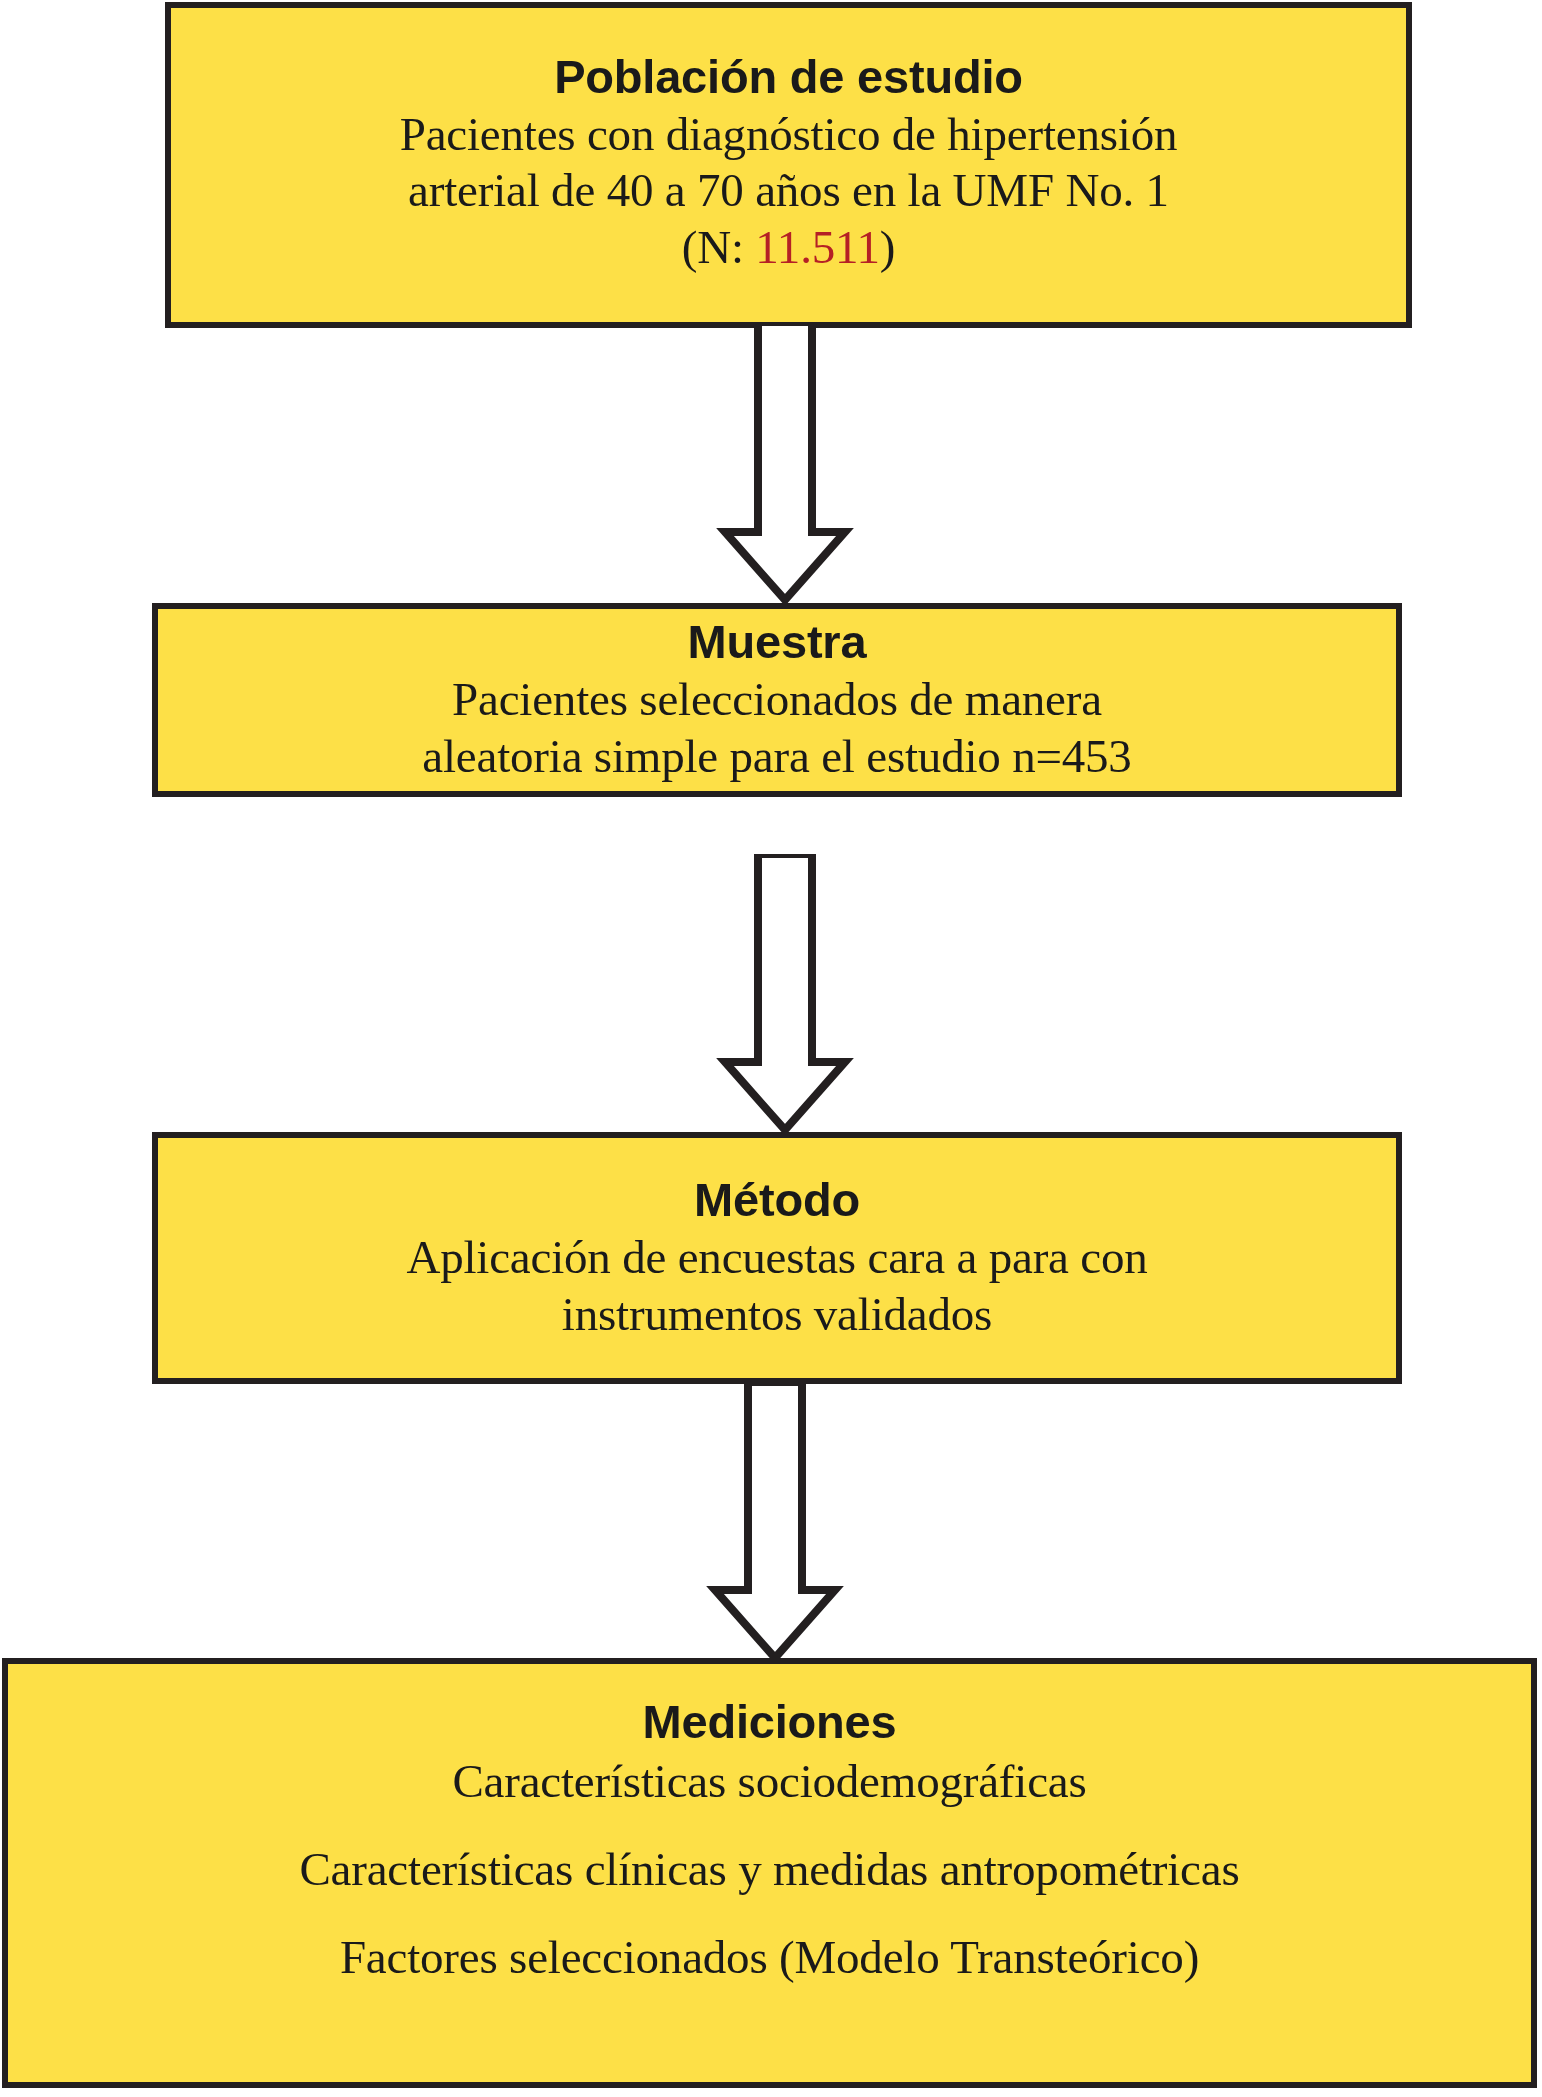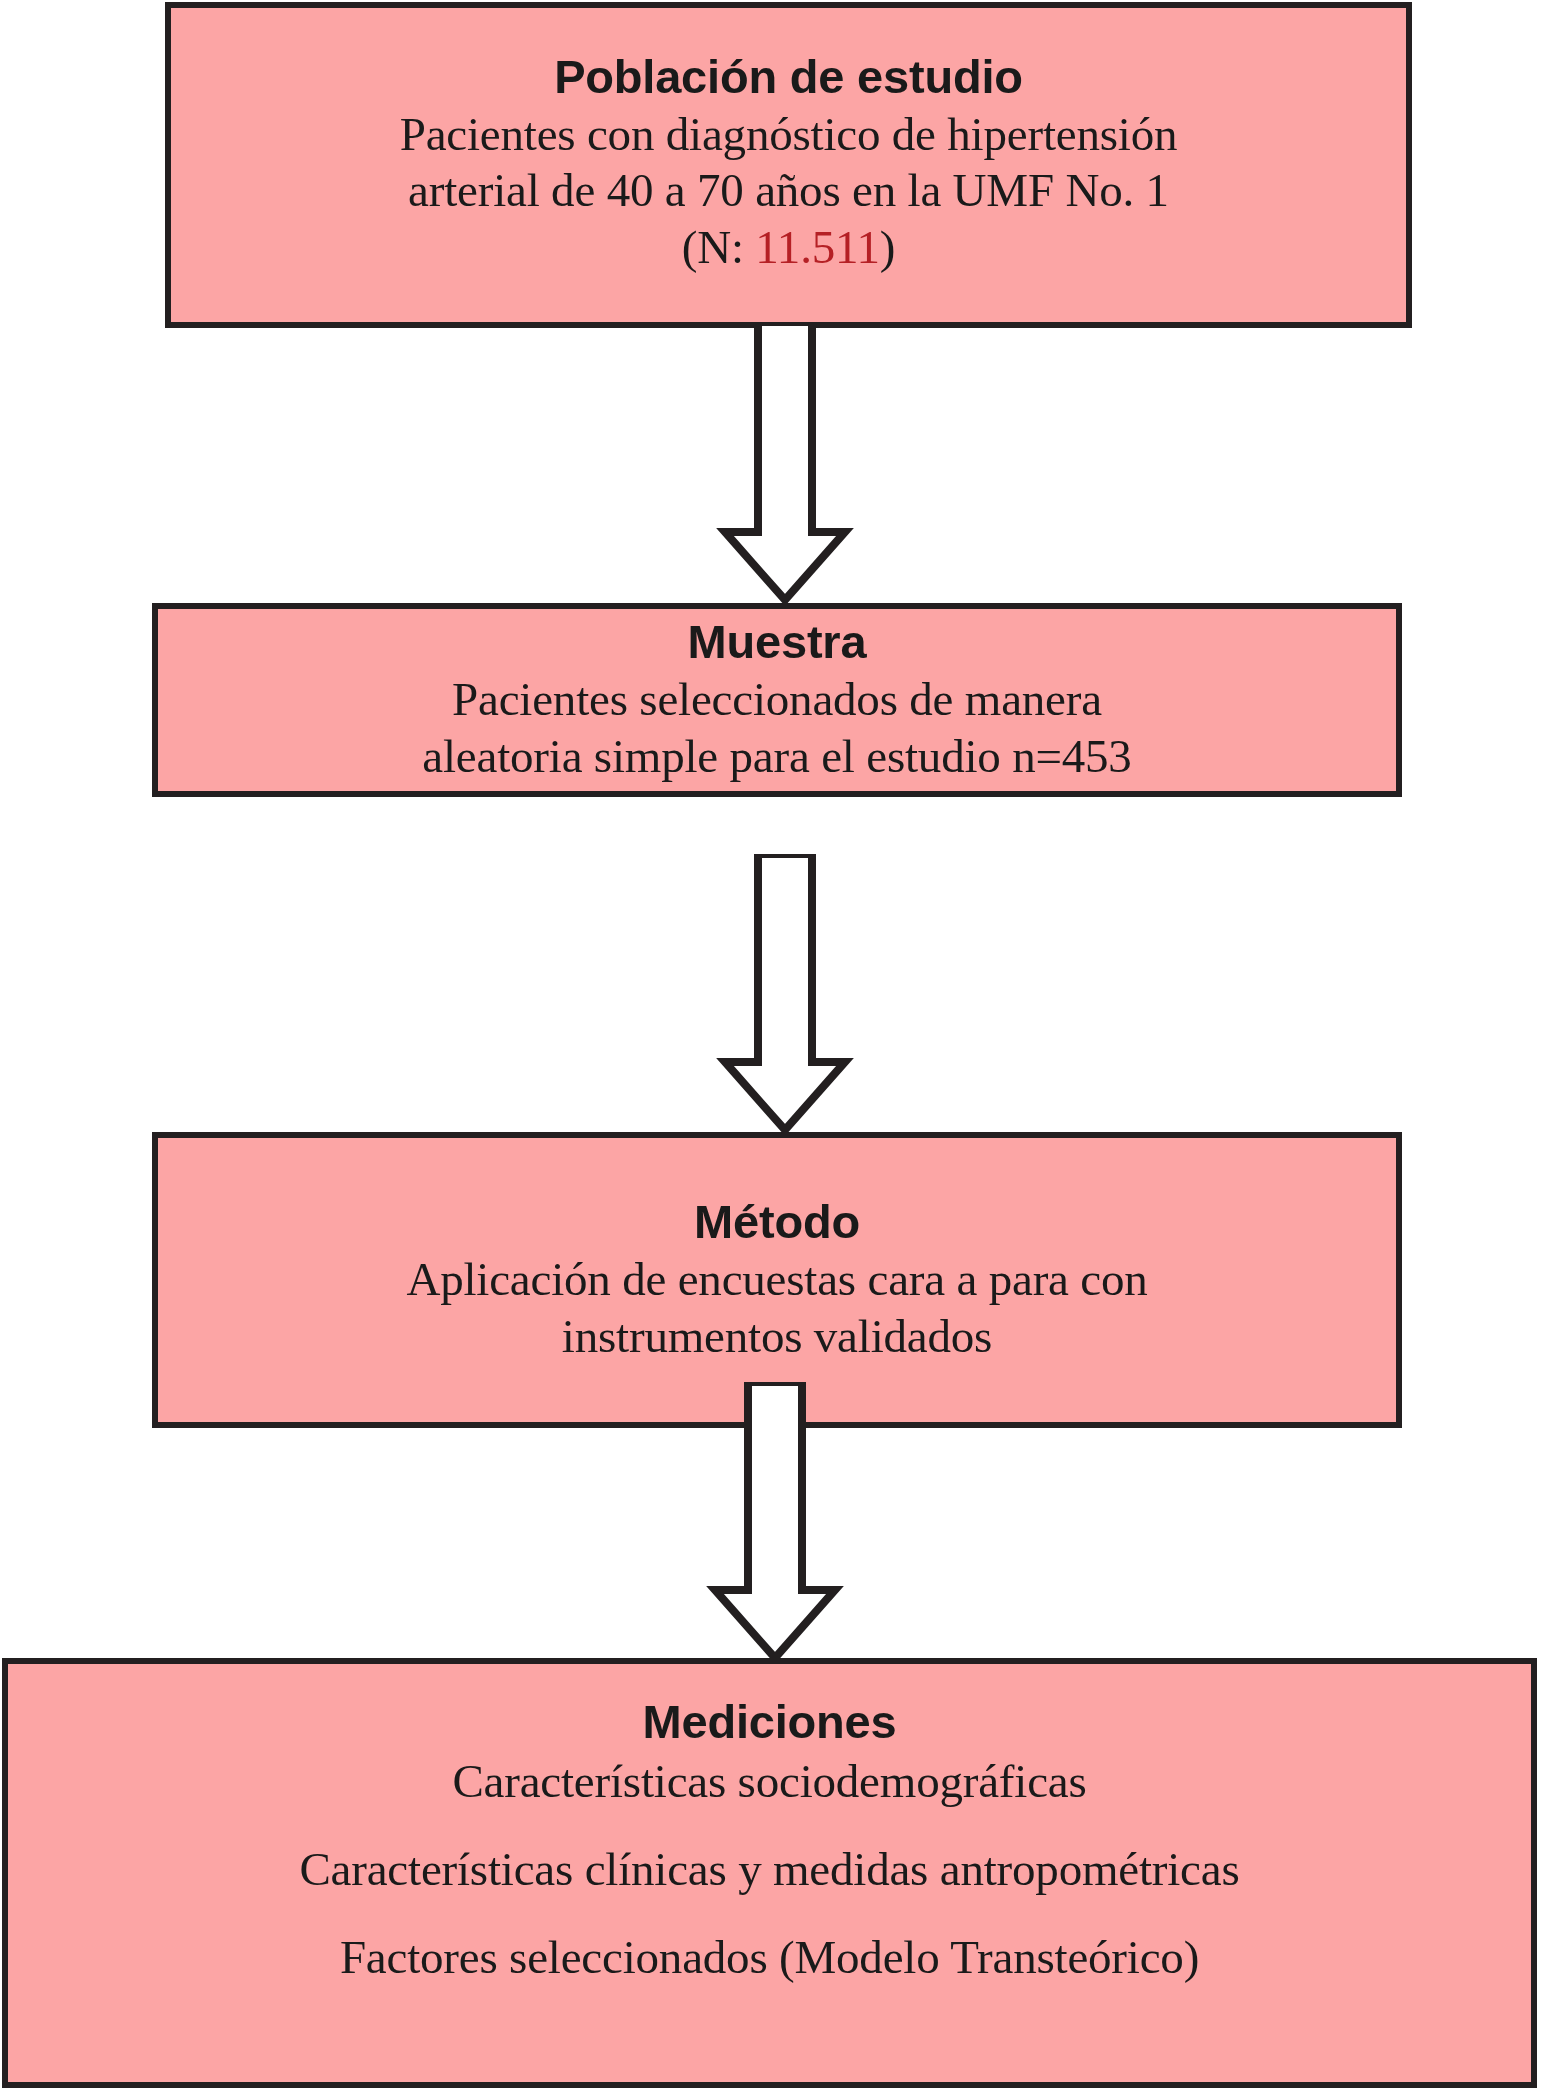--- a/index.html
+++ b/index.html
@@ -16,21 +16,21 @@
     width: 1542px;
     height: 2097px;
     background: #ffffff;
     overflow: hidden;
   }
 
   
   .node {
     position: absolute;
     box-sizing: border-box;
-    background: #fca5a5;
+    background: #fde047;
     border: 6px solid #231f20;
     display: flex;
     flex-direction: column;
     align-items: center;
     justify-content: center;
     text-align: right;
     color: #1a1a1a;
   }
   .node .ttl {
     font-weight: bold;
@@ -60,21 +60,21 @@
   
   #node-muestra {
     left: 152px; top: 603px;
     width: 1250px; height: 194px;
   }
   #node-muestra .ttl { margin-bottom: 3px; }
 
   
   #node-metodo {
     left: 152px; top: 1132px;
-    width: 1250px; height: 296px;
+    width: 1250px; height: 252px;
   }
   #node-metodo .ttl { margin-bottom: 3px; }
 
   
   #node-mediciones {
     left: 2px; top: 1658px;
     width: 1535px; height: 430px;
     justify-content: flex-start;
     padding-top: 32px;
   }

